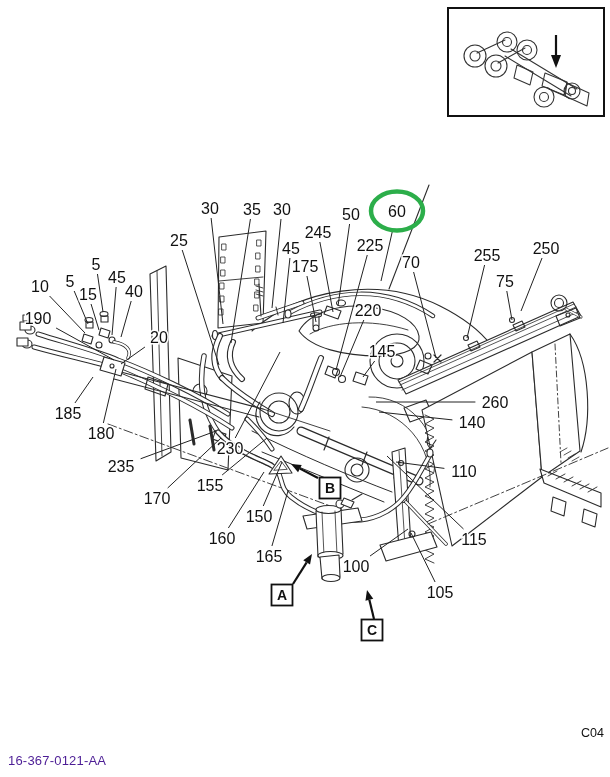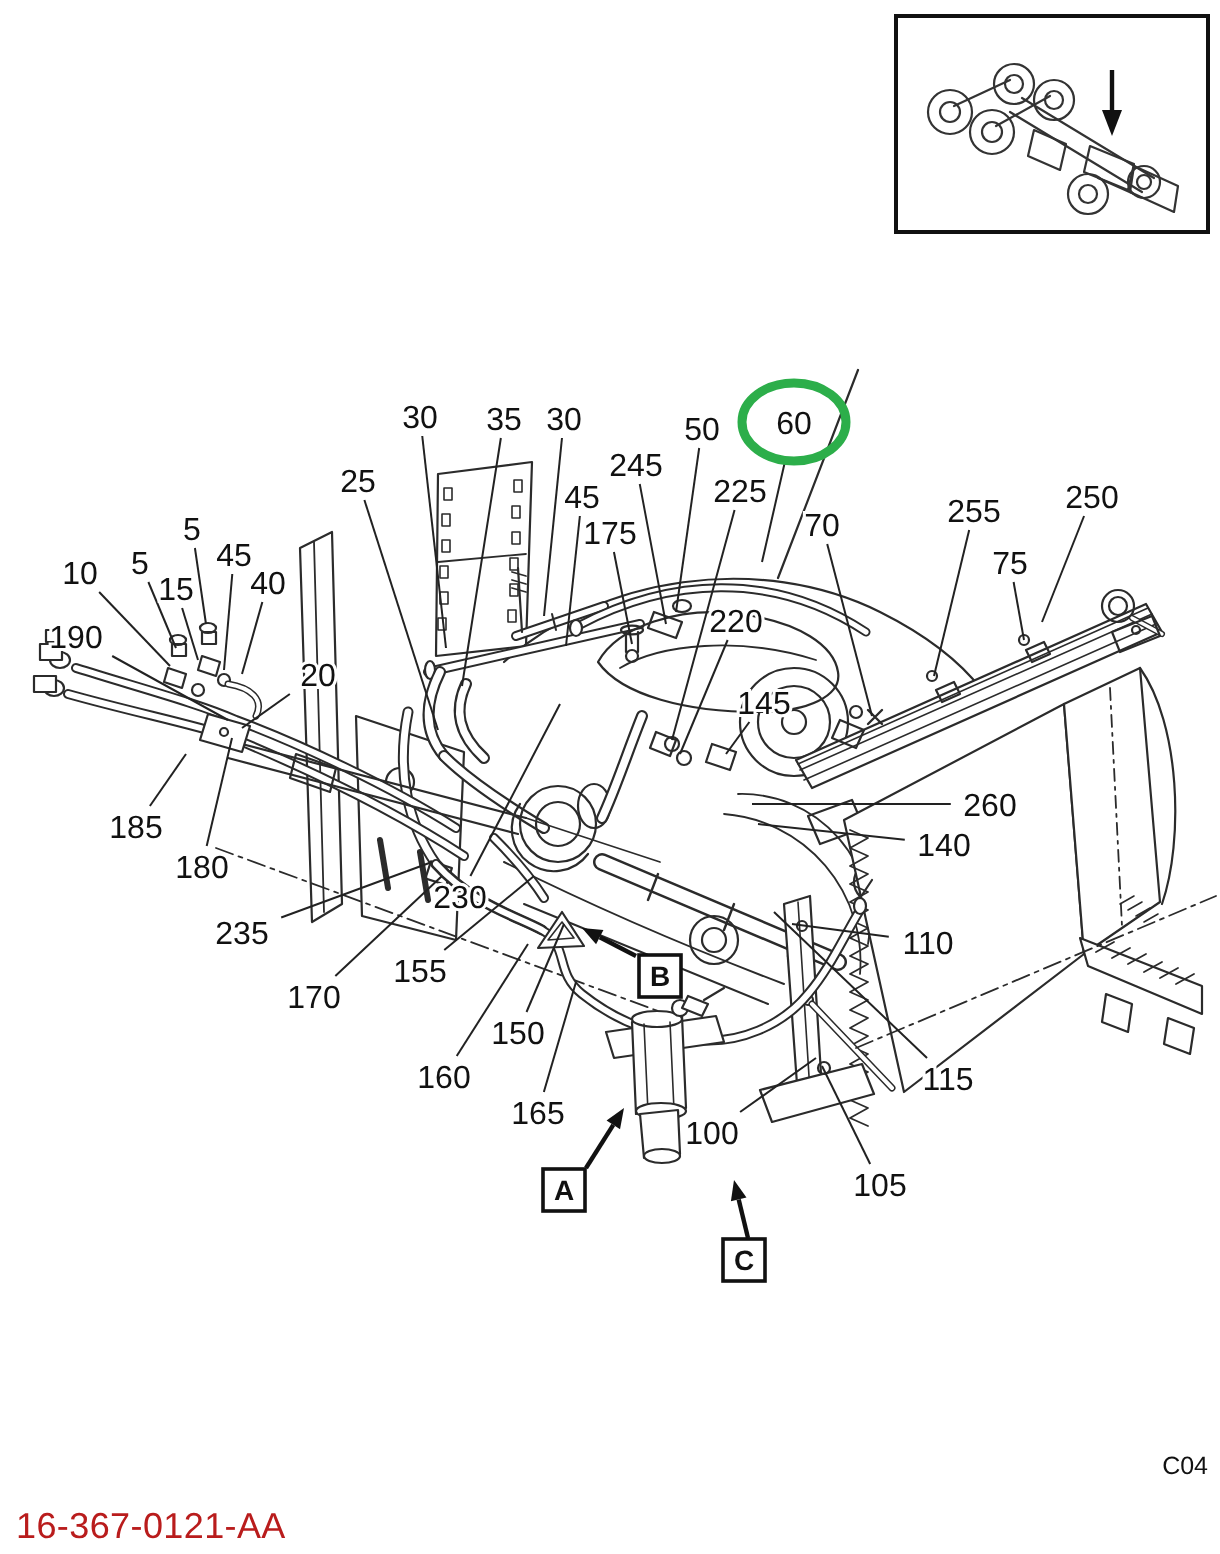--- a/index.html
+++ b/index.html
@@ -6,21 +6,21 @@
   .page{
     position:relative;width:610px;height:777px;background:#fff;overflow:hidden;
     font-family:"Liberation Sans","DejaVu Sans",sans-serif;
   }
   svg{position:absolute;left:0;top:0;}
   .inset{
     position:absolute;left:447px;top:7px;width:154px;height:106px;
     border:2px solid #111;background:#fff;
   }
   .footer-left{
-    position:absolute;left:8px;top:753px;font-size:18px;color:#b91c1c;letter-spacing:.2px;
+    position:absolute;left:8px;top:753px;font-size:13px;color:#4c1d95;letter-spacing:.2px;
   }
   .footer-right{
     position:absolute;right:6px;top:726px;font-size:12.5px;color:#111;
   }
 </style>
 </head>
 <body>
 
 <div class="page">
 

